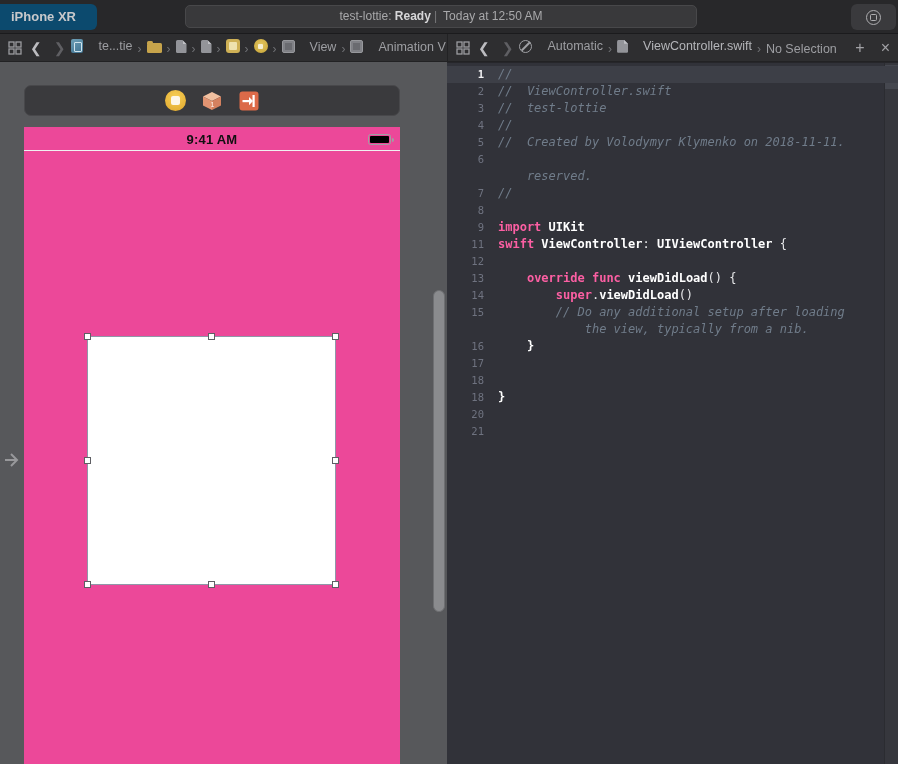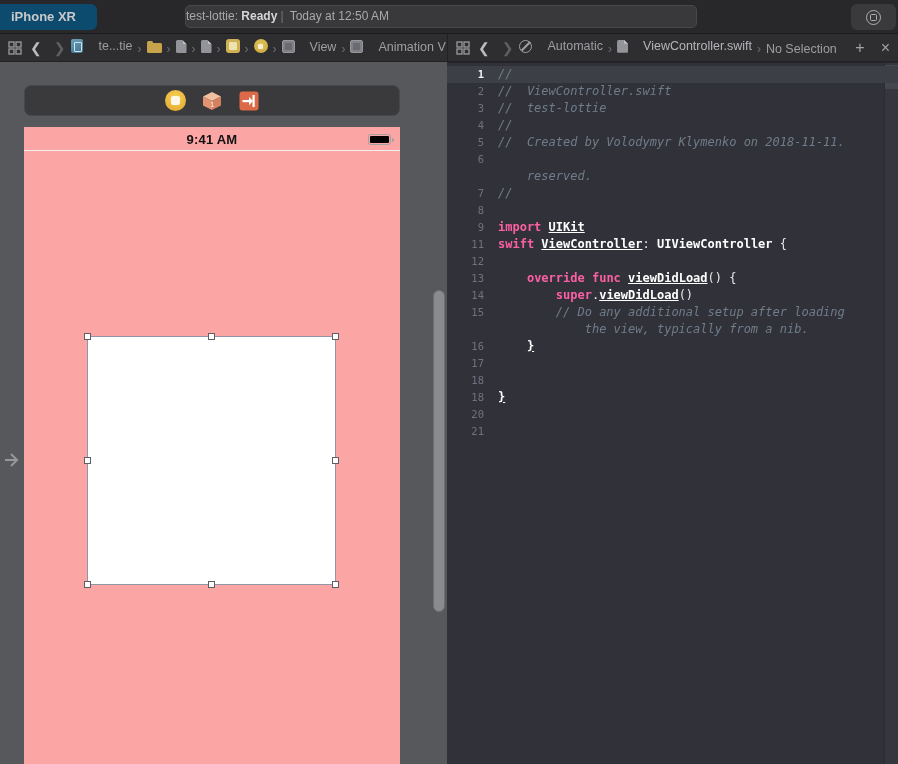--- a/index.html
+++ b/index.html
@@ -8,21 +8,21 @@
   .app { position:relative; width:898px; height:764px; }
 
   
   .toolbar { position:absolute; left:0; top:0; width:898px; height:34px;
              background:#28282a; border-bottom:1px solid #1b1b1d; }
   .device-chip { position:absolute; left:0; top:4px; width:97px; height:26px;
                  background:#0c4a6e; border-radius:0 6px 6px 0; color:#c9c9cb;
                  font-size:13px; font-weight:bold; line-height:26px; padding-left:11px; }
   .status-pill { position:absolute; left:185px; top:5px; width:512px; height:23px;
                  background:#39393b; border:1px solid #48484a; border-radius:5px;
-                 text-align:left; line-height:21px; font-size:12px; color:#a9a9ab;
+                 text-align:center; line-height:21px; font-size:12px; color:#a9a9ab;
                  white-space:nowrap; }
   .status-pill .st-bold { font-weight:bold; color:#d6d6d8; }
   .status-pill .st-dim { color:#77777a; padding:0 3px; }
   .tb-btn { position:absolute; left:851px; top:4px; width:45px; height:26px;
             background:#3a3a3d; border-radius:6px; }
   .tb-btn .circ { position:absolute; left:50%; top:50%; width:15px; height:15px;
                   margin:-7.5px 0 0 -7.5px; border:1.5px solid #aeaeb1; border-radius:50%; }
   .tb-btn .circ::after { content:""; position:absolute; left:50%; top:50%; width:5px; height:5px;
                   margin:-3.5px 0 0 -3.5px; border:1.5px solid #aeaeb1; border-radius:1.5px; }
 
@@ -75,21 +75,21 @@
   
   .ib-pane { position:absolute; left:0; top:62px; width:447px; height:702px; background:#57585b; }
   .outline-toggle { position:absolute; left:2px; top:388px; width:20px; height:20px; }
   .scene-dock { position:absolute; left:24px; top:23px; width:376px; height:31px;
                 background:#3a3a3d; border:1px solid #48484b; border-radius:7px;
                 display:flex; align-items:center; justify-content:center; gap:15px; }
   .dock-vc { width:21px; height:21px; border-radius:50%;
              background:radial-gradient(circle at 50% 35%, #f7d058, #e0a62b); position:relative; }
   .dock-vc::after { content:""; position:absolute; left:6px; top:6px; width:9px; height:9px;
              background:#fdf7e9; border-radius:2px; }
-  .device { position:absolute; left:24px; top:65px; width:376px; height:637px; background:#fca5a5; }
+  .device { position:absolute; left:24px; top:65px; width:376px; height:637px; background:#ec4899; }
   .statusbar-time { position:absolute; left:0; top:5px; width:100%; text-align:center;
              font-size:13px; font-weight:bold; color:#101010; letter-spacing:.2px; }
   .statusbar-line { position:absolute; left:0; top:23px; width:100%; height:1px; background:#f0f0f1; }
   .battery { position:absolute; right:9px; top:7px; width:23px; height:11px;
              border:1px solid #9fa0a2; border-radius:2.5px; }
   .battery::before { content:""; position:absolute; inset:1px; background:#000; border-radius:1px; }
   .battery::after { content:""; position:absolute; right:-4px; top:2.5px; width:2.5px; height:4px;
              background:#9fa0a2; border-radius:0 2px 2px 0; }
   .sel-view { position:absolute; left:63px; top:209px; width:249px; height:249px;
               border:1px solid #9096a8; background:#fff; }
@@ -110,21 +110,21 @@
   .code-row { display:flex; height:17px; line-height:17px; }
   .code-row.hl { background:#3d3f47; width:451px; }
   .ln { flex:none; width:37px; text-align:right; font-family:"DejaVu Sans Mono", monospace;
         font-size:10.5px; color:#6f7380; }
   .code-row.hl .ln { color:#f2f2f4; font-weight:bold; }
   .code-text { flex:none; padding-left:14px; font-family:"DejaVu Sans Mono", monospace;
         font-size:12px; white-space:pre; }
   .tk-c { color:#707c8a; font-style:italic; }
   .tk-k { color:#fc5fa3; font-weight:bold; }
   .tk-p { color:#e7e8ea; }
-  .tk-b { color:#ffffff; font-weight:bold;text-decoration:underline; }
+  .tk-b { color:#ffffff; font-weight:bold; }
   .tk-y { color:#ffffff; font-weight:bold; }
 </style>
 </head>
 <body>
 
 <div class="app">
 
   <div class="toolbar">
     <div class="device-chip">iPhone XR</div>
     <div class="status-pill">

